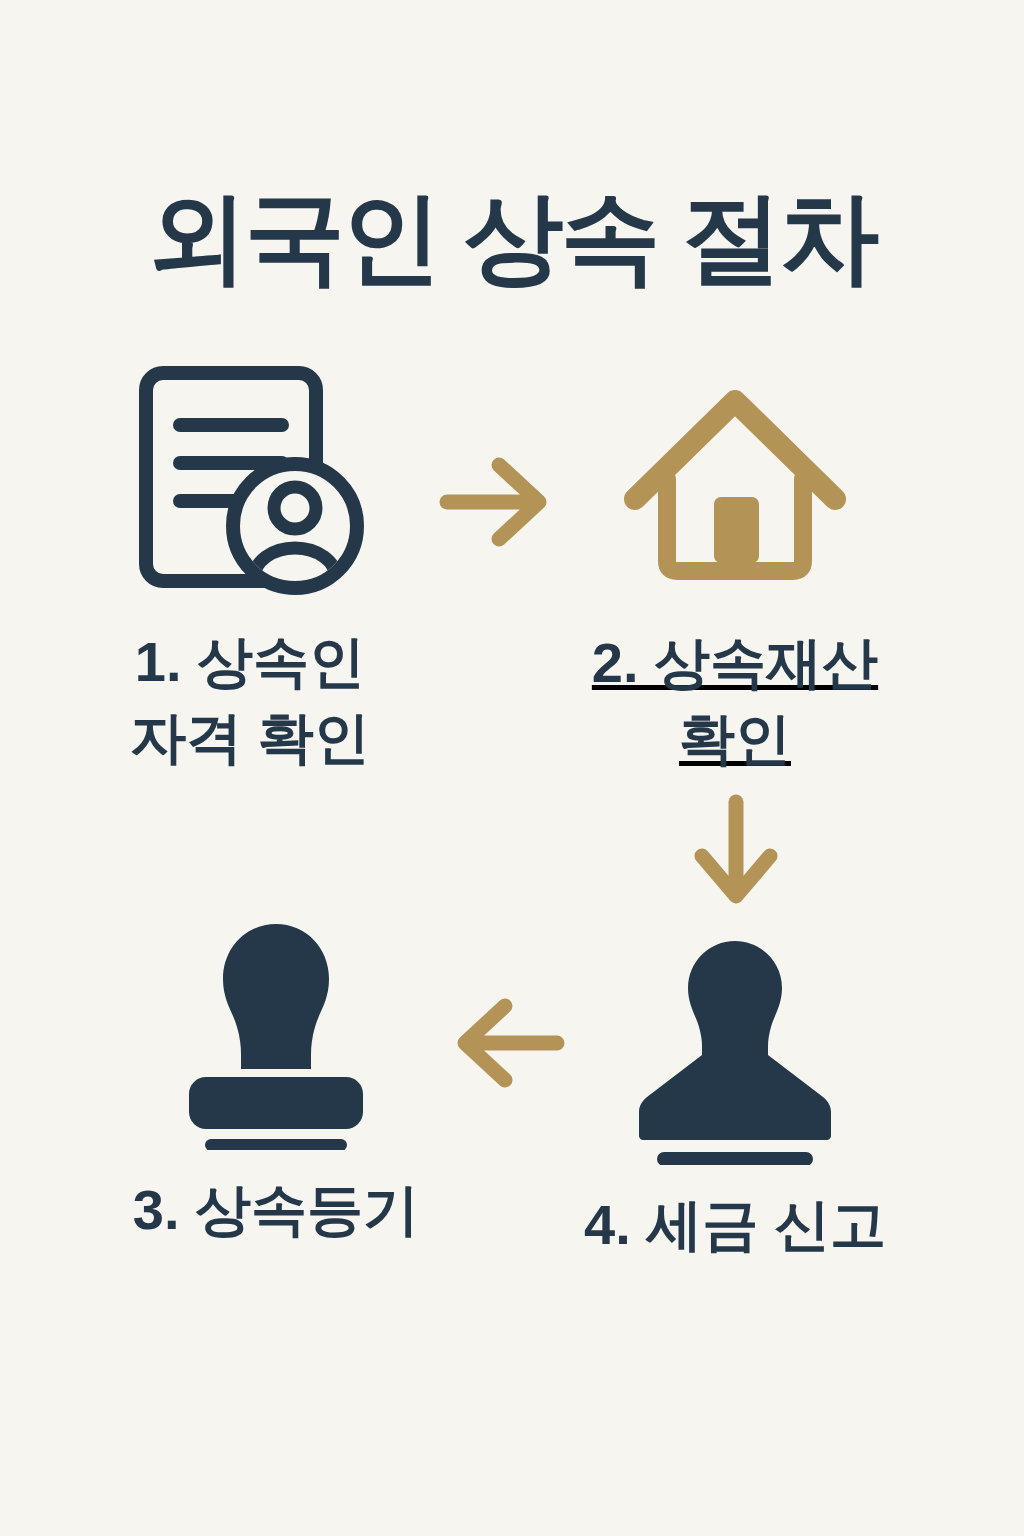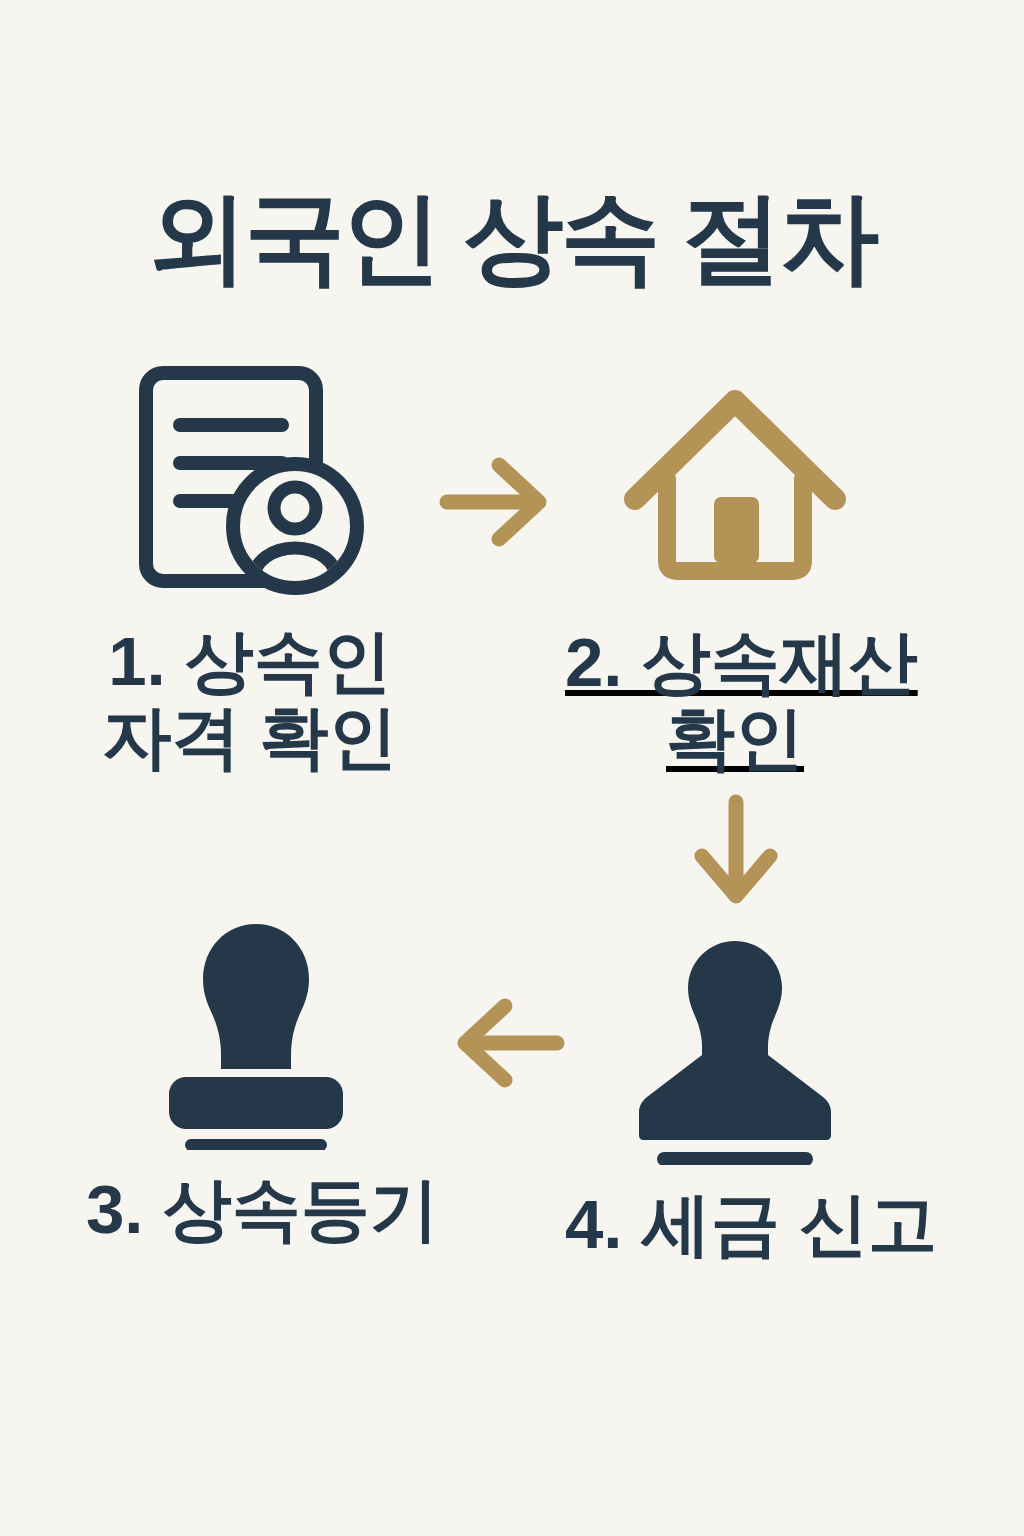--- a/index.html
+++ b/index.html
@@ -31,34 +31,34 @@
     letter-spacing: -3px;
     color: var(--navy);
   }
   .step {
     position: absolute;
     width: 340px;
     text-align: center;
   }
   .step-1 { left:  80px; top: 362px; }
   .step-2 { left: 565px; top: 375px; text-decoration: underline; }
-  .step-3 { left:  86px; top: 910px; text-align: right; }
+  .step-3 { left:  106px; top: 910px; }
   .step-4 { left: 565px; top: 925px; }
   .icon-box {
     width: 240px;
     height: 240px;
     margin: 0 auto;
   }
   .step-2 .icon-box { height: 228px; }
   .icon-box svg { display: block; width: 100%; height: 100%; }
   .navy-icon { color: var(--navy); }
   .gold-icon { color: var(--gold); }
   .step-label {
     margin-top: 22px;
-    font-size: 69px;
+    font-size: 56px;
     font-weight: 700;
     line-height: 76px;
     color: var(--navy);
     white-space: nowrap;
   }
   .step-label div:empty { display: none; }
   .arrow {
     position: absolute;
     color: var(--gold);
   }

